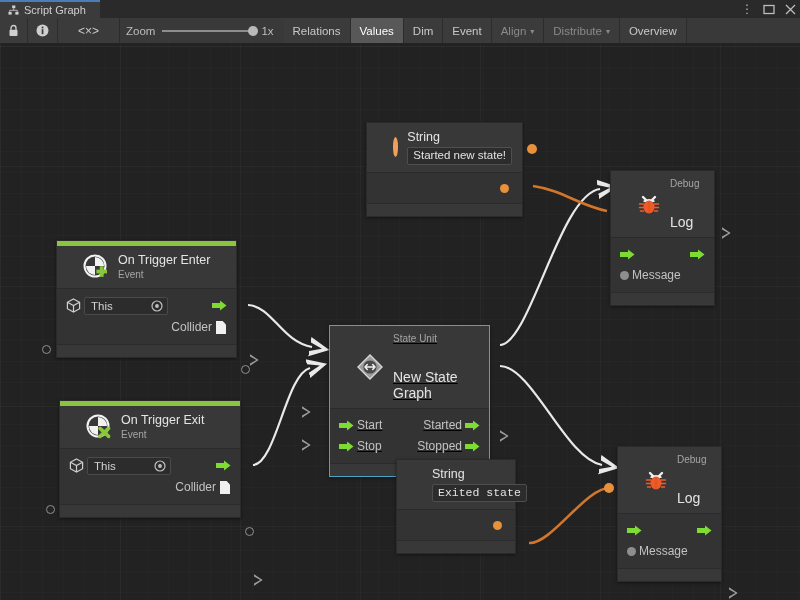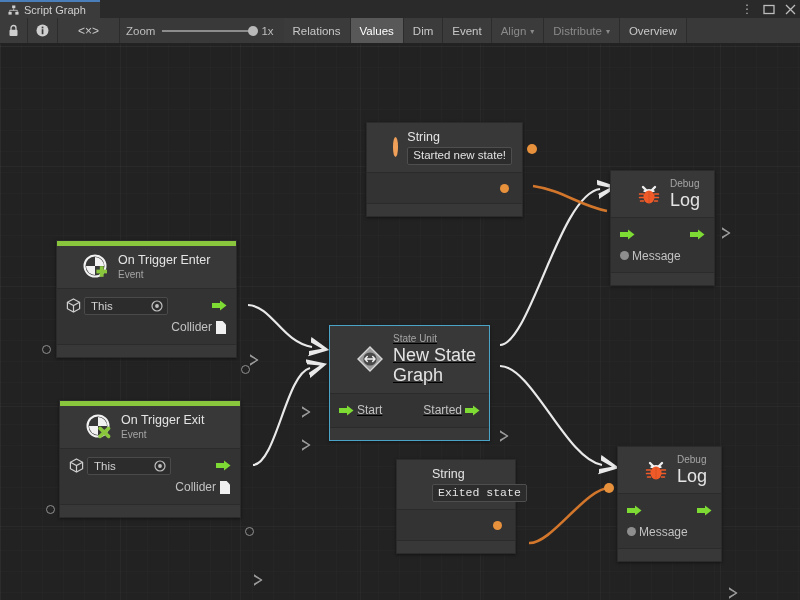--- a/index.html
+++ b/index.html
@@ -90,21 +90,21 @@
   .node-accent { height: 5px; background: #8ac53e; }
   .node-head {
     display: flex; align-items: center; gap: 9px;
     padding: 7px 10px 7px 26px;
     background: #383838;
     border-bottom: 1px solid #2b2b2b;
   }
   .node-head .titles { display: flex; flex-direction: column; line-height: 1.15; }
   .t-sub { font-size: 10px; color: #a5a5a5; }
   .t-main { font-size: 12.5px; color: #e4e4e4; }
-  .t-main.big { font-size: 18px; }
+  .t-main.big { font-size: 14px; margin-top: 24px; }
   .node-body { background: #333333; padding: 6px 0; position: relative; }
   .node-foot { height: 13px; background: #383838; border-top: 1px solid #2b2b2b; }
 
   .row {
     display: flex; align-items: center; justify-content: space-between;
     padding: 2px 9px; min-height: 21px;
   }
   .row .left, .row .right { display: flex; align-items: center; gap: 3px; }
   .plabel { font-size: 12px; color: #c2c2c2; }
 
@@ -378,20 +378,34 @@
             </svg>
             <span class="plabel">Start</span>
           </div>
           <div class="right">
             <span class="plabel">Started</span>
             <svg class="flow-arrow" viewBox="0 0 15 11">
               <path d="M0,3 H8 V0.5 L14.5,5.5 L8,10.5 V8 H0 Z" fill="#7ddb34"></path>
             </svg>
           </div>
         </div>
+        <div class="row">
+          <div class="left">
+            <svg class="flow-arrow" viewBox="0 0 15 11">
+              <path d="M0,3 H8 V0.5 L14.5,5.5 L8,10.5 V8 H0 Z" fill="#7ddb34"></path>
+            </svg>
+            <span class="plabel">Stop</span>
+          </div>
+          <div class="right">
+            <span class="plabel">Stopped</span>
+            <svg class="flow-arrow" viewBox="0 0 15 11">
+              <path d="M0,3 H8 V0.5 L14.5,5.5 L8,10.5 V8 H0 Z" fill="#7ddb34"></path>
+            </svg>
+          </div>
+        </div>
       </div>
       <div class="node-foot"></div>
     </div>
     <div class="ext ext-tri" style="left:302px; top:338px;"></div>
     <div class="ext ext-tri" style="left:302px; top:359px;"></div>
     <div class="ext ext-tri" style="left:500px; top:338px;"></div>
     <div class="ext ext-tri" style="left:500px; top:359px;"></div>
 
     <div class="node" style="left:59px; top:356px; width:182px;">
       <div class="node-accent"></div>

